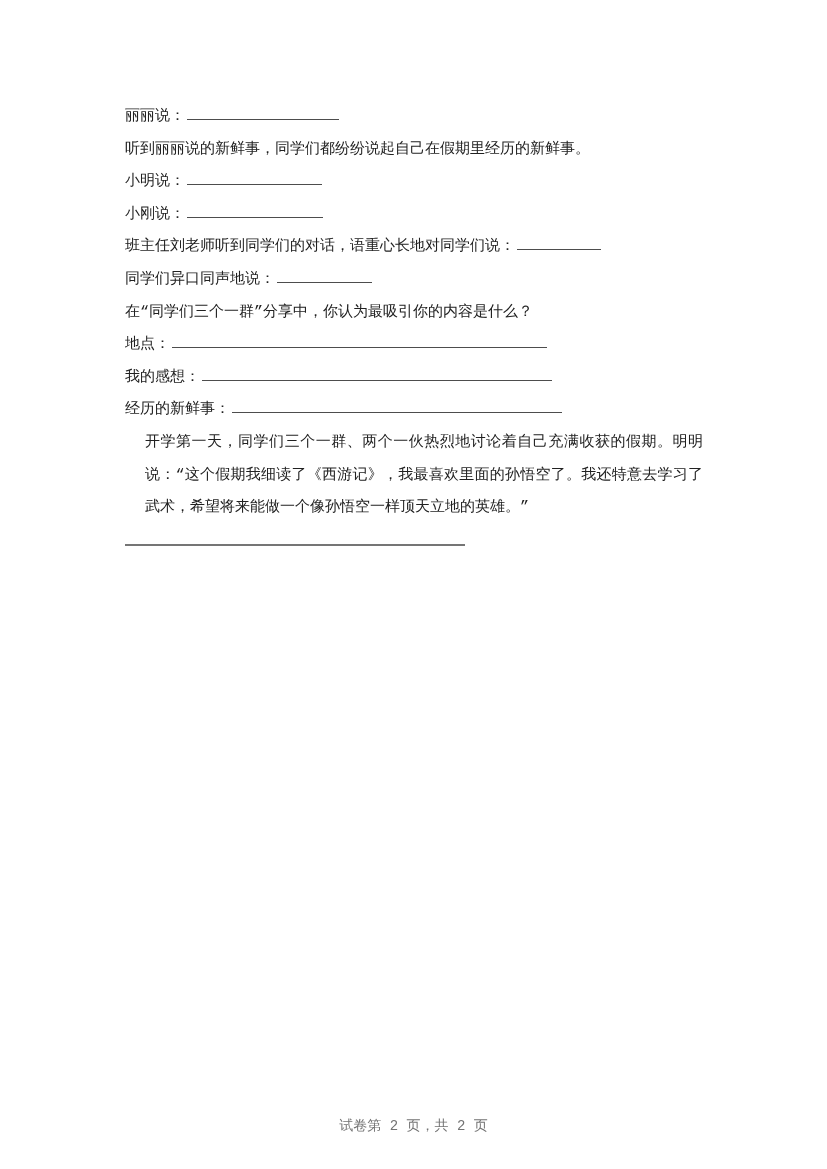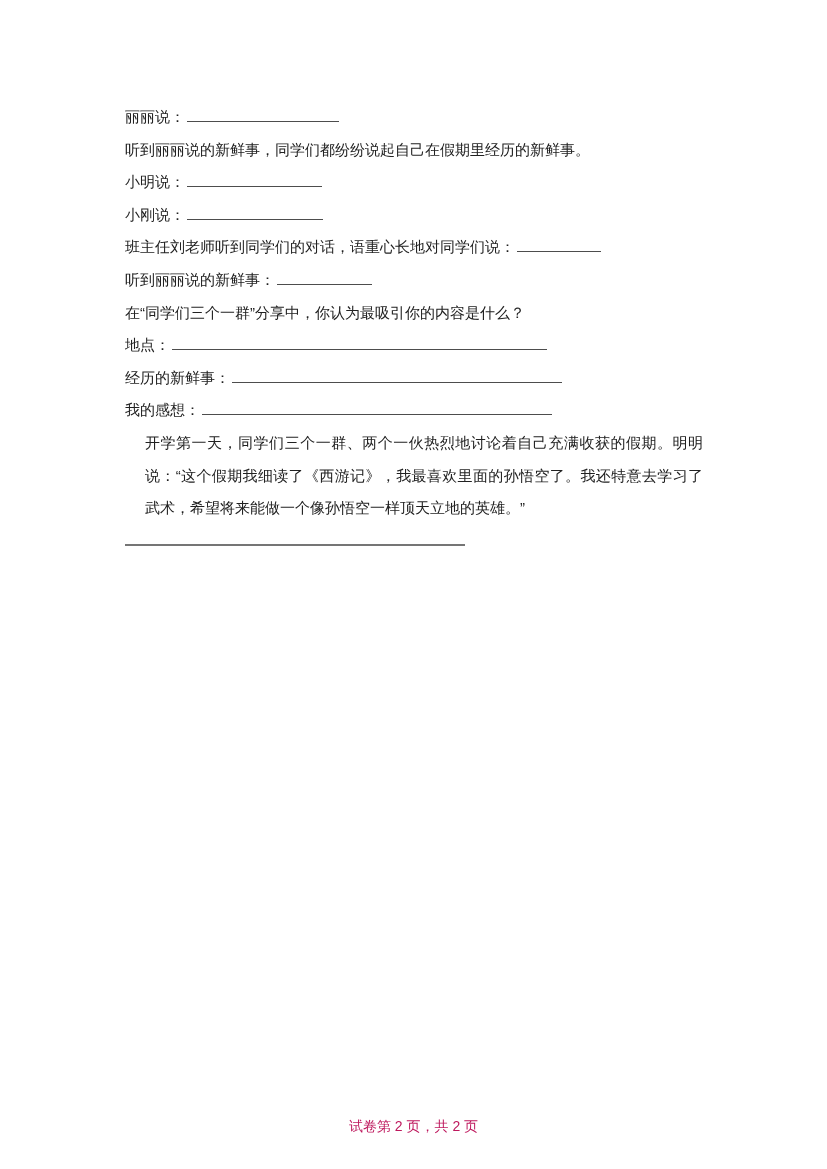--- a/index.html
+++ b/index.html
@@ -6,21 +6,21 @@
     margin: 0;
     padding: 0;
     background: #ffffff;
   }
   .page {
     position: relative;
     width: 827px;
     height: 1157px;
     background: #ffffff;
     overflow: hidden;
-    font-family: Liberation Sans, sans-serif;
+    font-family: Liberation Mono, monospace;
     color: #212121;
   }
   .content {
     position: absolute;
     left: 125px;
     top: 101px;
     width: 578px;
     font-size: 15px;
     line-height: 32.6px;
   }
@@ -53,49 +53,49 @@
     margin-top: 19px;
   }
   .footer {
     position: absolute;
     top: 1116px;
     left: 0;
     width: 827px;
     text-align: center;
     font-size: 14px;
     line-height: 20px;
-    color: #be185d;
+    color: #737373;
   }
 </style>
 </head>
 <body>
 
 <div class="page">
   <div class="content">
 
     <div class="line"><span>丽丽说：</span><span class="blank b152"></span></div>
 
     <div class="line">听到丽丽说的新鲜事，同学们都纷纷说起自己在假期里经历的新鲜事。</div>
 
     <div class="line"><span>小明说：</span><span class="blank b135"></span></div>
 
     <div class="line"><span>小刚说：</span><span class="blank b136"></span></div>
 
     <div class="line"><span>班主任刘老师听到同学们的对话，语重心长地对同学们说：</span><span class="blank b84"></span></div>
 
-    <div class="line"><span>听到丽丽说的新鲜事：</span><span class="blank b95"></span></div>
+    <div class="line"><span>同学们异口同声地说：</span><span class="blank b95"></span></div>
 
 
     <div class="line">在“同学们三个一群”分享中，你认为最吸引你的内容是什么？</div>
 
     <div class="line"><span>地点：</span><span class="blank b375"></span></div>
 
+    <div class="line"><span>我的感想：</span><span class="blank b350"></span></div>
+
     <div class="line"><span>经历的新鲜事：</span><span class="blank b330"></span></div>
-
-    <div class="line"><span>我的感想：</span><span class="blank b350"></span></div>
 
 
     <div class="para">开学第一天，同学们三个一群、两个一伙热烈地讨论着自己充满收获的假期。明明说：“这个假期我细读了《西游记》，我最喜欢里面的孙悟空了。我还特意去学习了武术，希望将来能做一个像孙悟空一样顶天立地的英雄。”</div>
 
 
     <div class="rule-line"></div>
 
   </div>
 
   <div class="footer">试卷第 2 页，共 2 页</div>

